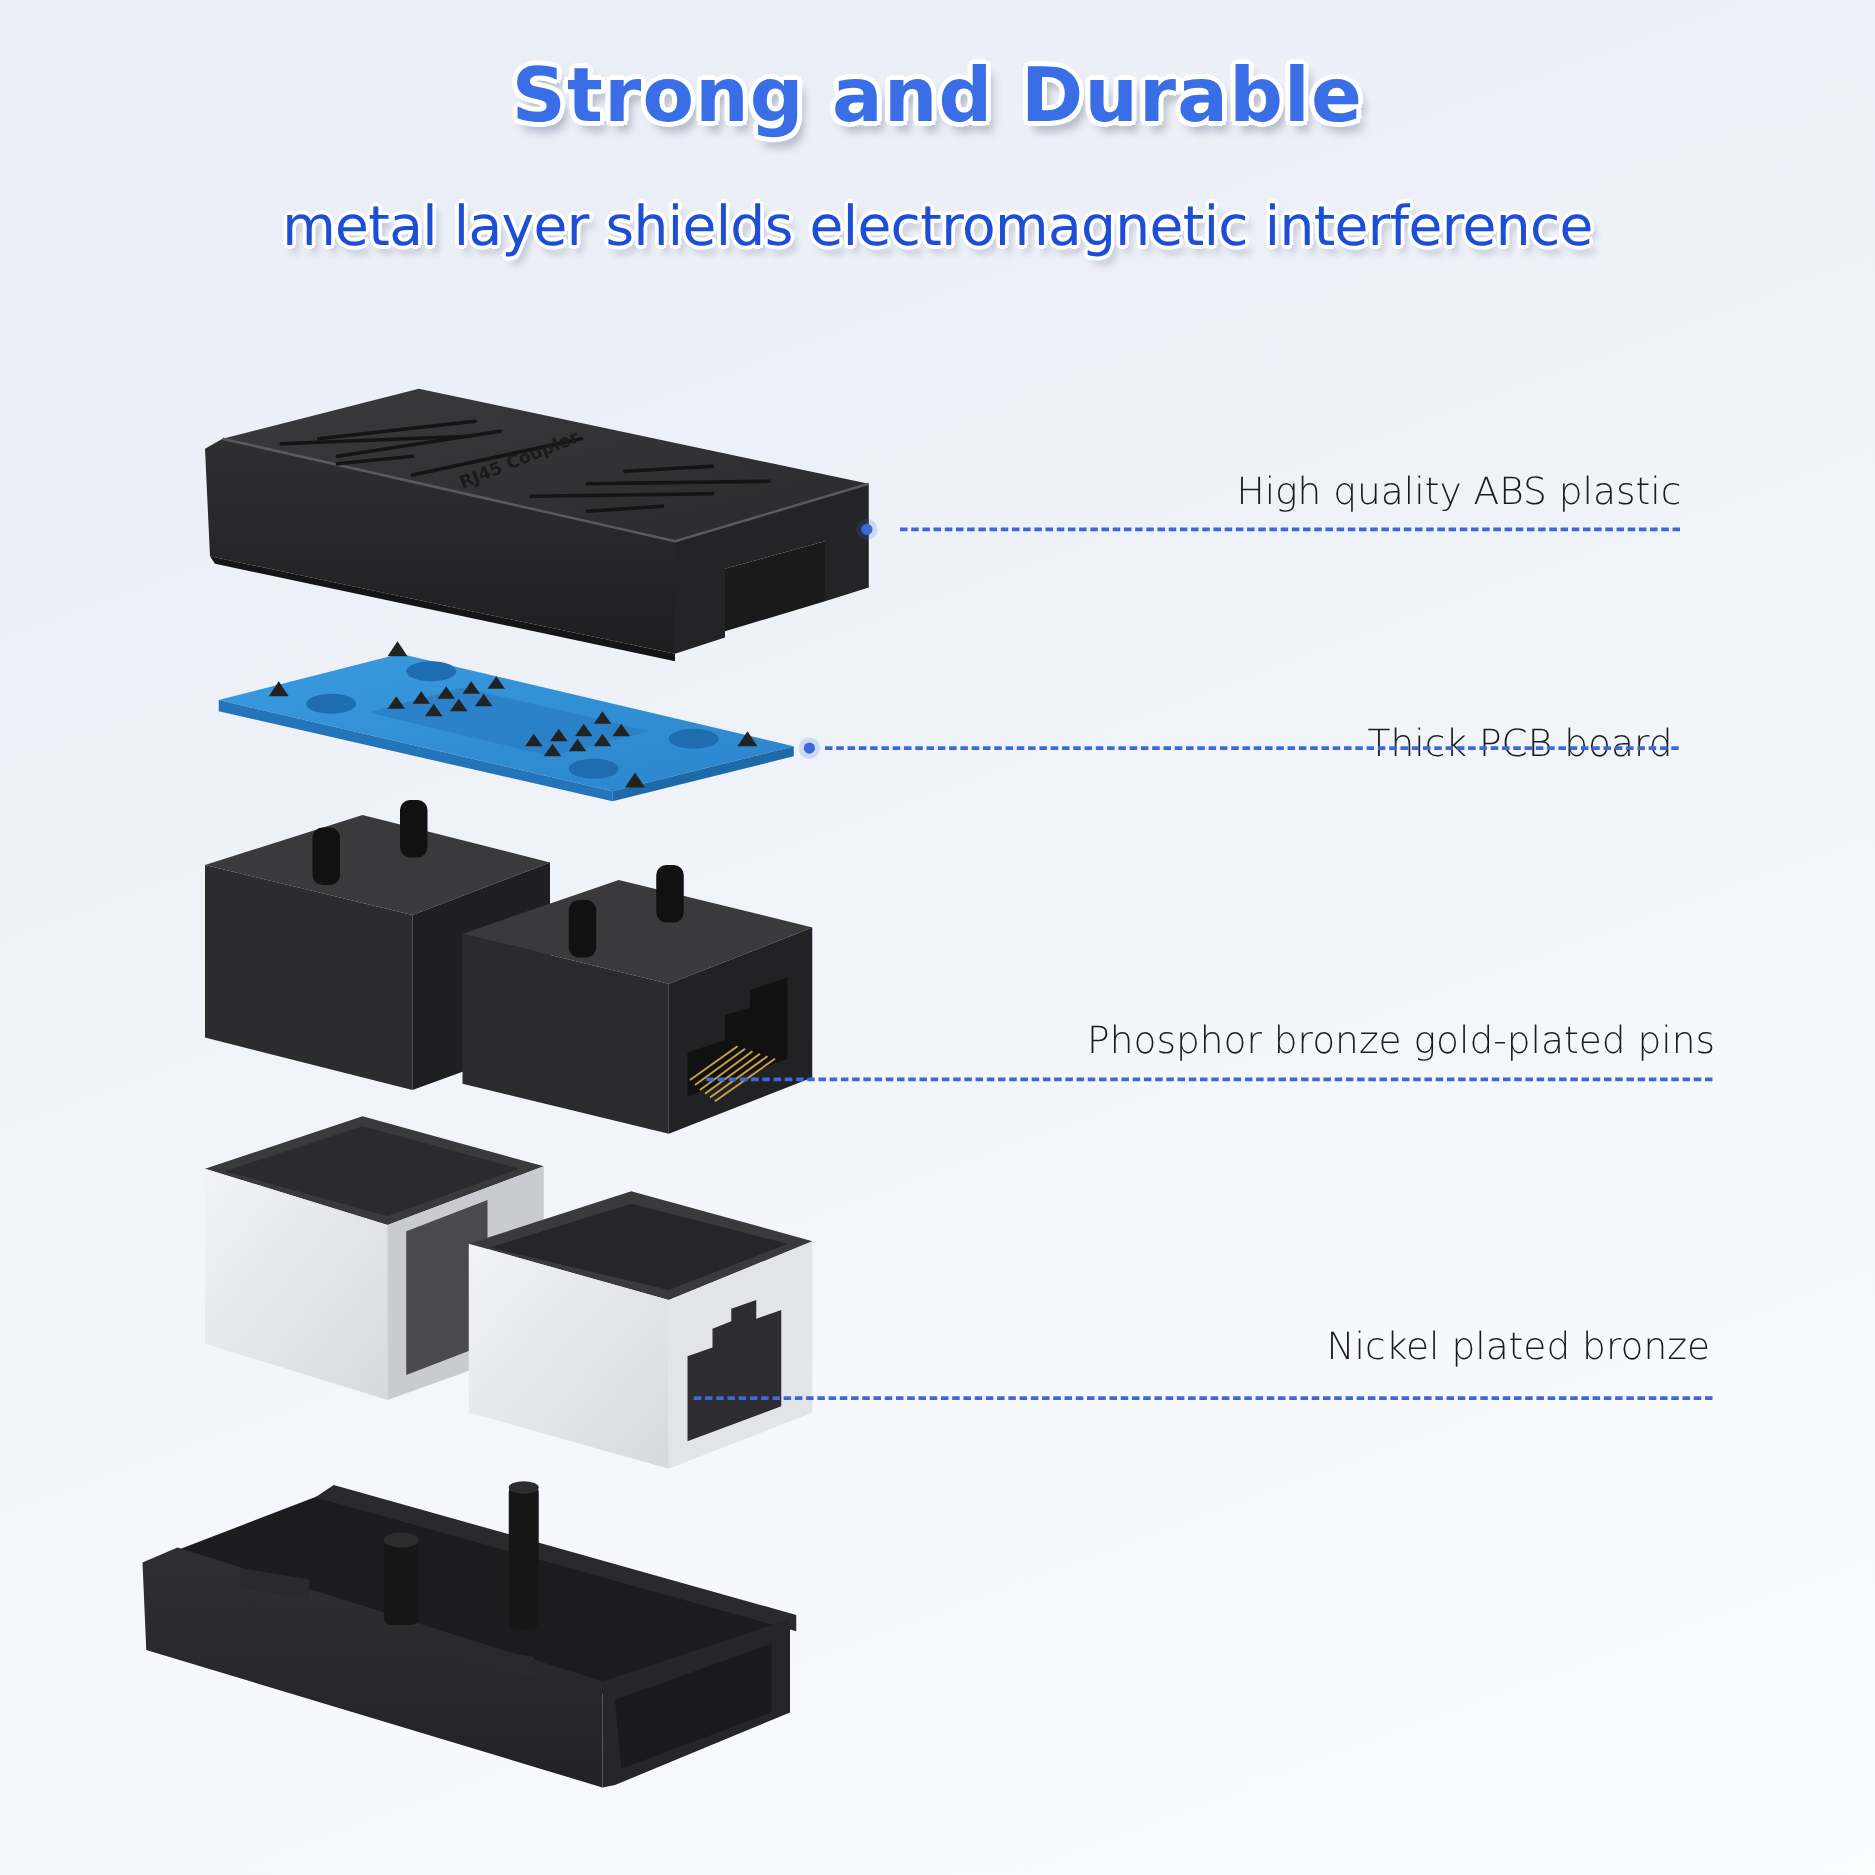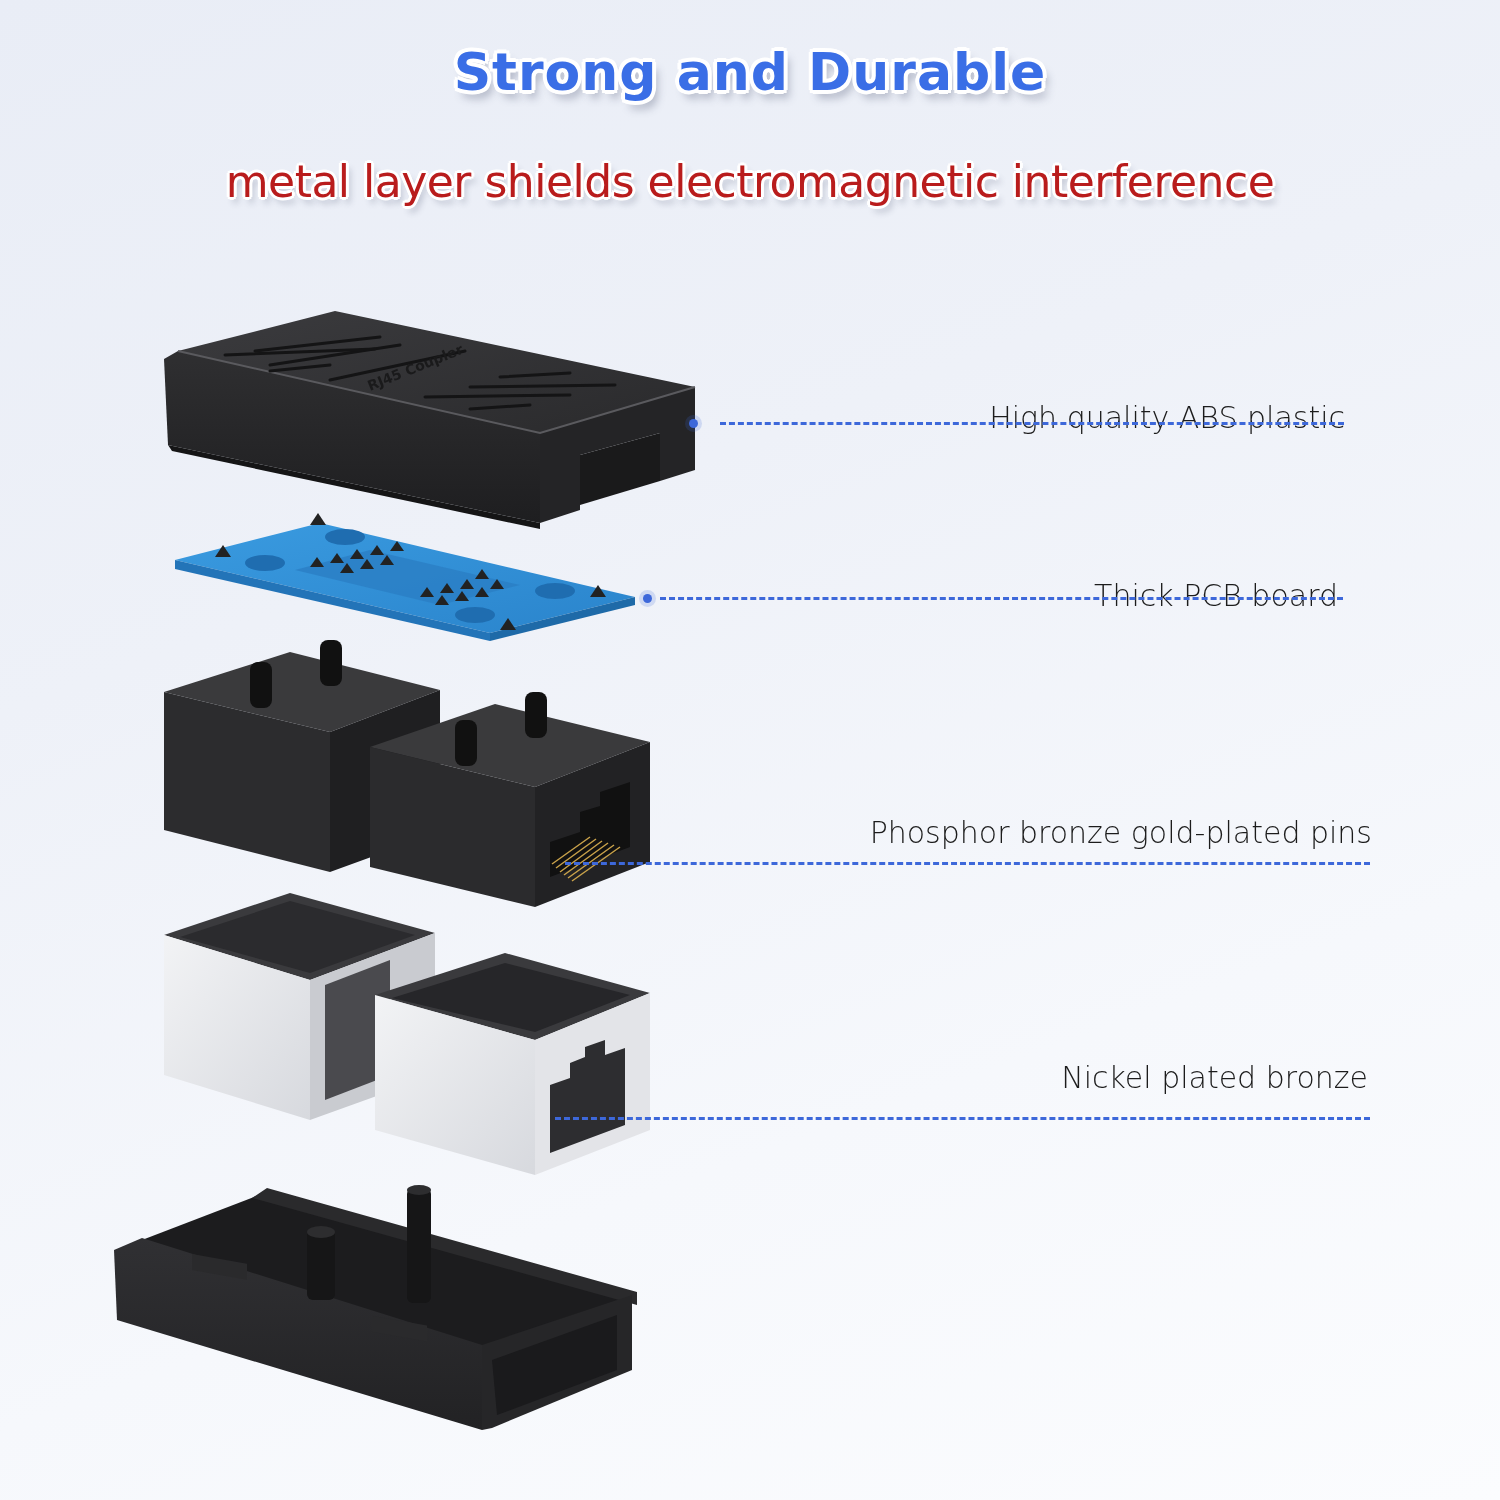--- a/index.html
+++ b/index.html
@@ -3,29 +3,29 @@
 <meta charset="utf-8">
 <style>
   html, body { margin: 0; padding: 0; }
   body {
     width: 1500px; height: 1500px; overflow: hidden; position: relative;
     background: linear-gradient(160deg, #e9edf6 0%, #eef1f8 35%, #f6f8fc 70%, #fbfcfe 100%);
     font-family: "DejaVu Sans", sans-serif;
   }
   .title {
     position: absolute; left: 0; right: 0; top: 42px; text-align: center;
-    font-family: "DejaVu Sans", sans-serif; font-weight: bold; font-size: 52px;
+    font-family: "DejaVu Sans", sans-serif; font-weight: bold; font-size: 60px;
     letter-spacing: 1px; color: #3a6ee6;
     text-shadow: -3px -3px 0 #fff, 3px -3px 0 #fff, -3px 3px 0 #fff, 3px 3px 0 #fff,
                  0 4px 0 #fff, 0 -4px 0 #fff, 4px 0 0 #fff, -4px 0 0 #fff,
                  5px 8px 8px rgba(60,70,100,0.35);
   }
   .subtitle {
     position: absolute; left: 0; right: 0; top: 156px; text-align: center;
-    font-family: "DejaVu Sans", sans-serif; font-size: 44px; color: #b91c1c;
+    font-family: "DejaVu Sans", sans-serif; font-size: 44px; color: #1d4ed8;
     letter-spacing: -0.5px;
     text-shadow: -2px -2px 0 #fff, 2px -2px 0 #fff, -2px 2px 0 #fff, 2px 2px 0 #fff,
                  0 3px 0 #fff, 0 -3px 0 #fff, 3px 0 0 #fff, -3px 0 0 #fff,
                  4px 6px 6px rgba(60,70,100,0.3);
   }
   .callout-label {
     position: absolute; font-family: "DejaVu Sans", sans-serif; font-size: 30px;
     color: #1c1c1c; text-align: right; white-space: nowrap; font-weight: 300;
   }
   .dash {
@@ -76,21 +76,21 @@
       <line x1="310" y1="82" x2="455" y2="80"></line>
       <line x1="265" y1="92" x2="410" y2="90"></line>
       <line x1="310" y1="104" x2="370" y2="100"></line>
     </g>
     <text x="210" y="86" font-family="DejaVu Sans, sans-serif" font-size="14" font-weight="bold" fill="#1a1a1b" transform="rotate(-22 210 86)">RJ45 Coupler</text>
 
     <path d="M8 140 L380 218 L380 224 L12 146 Z" fill="#151516"></path>
   </svg>
 </div>
 <div class="dot" style="left:689px; top:419px;"></div>
-<div class="callout-label" style="right:155px; top:376px;margin-top:24px;">High quality ABS plastic</div>
+<div class="callout-label" style="right:155px; top:376px;">High quality ABS plastic</div>
 <div class="dash" style="left:720px; width:624px; top:422px;"></div>
 
 <div class="part" style="left:170px; top:505px;">
   <svg width="470" height="140" viewBox="0 0 470 140">
     <defs>
       <linearGradient id="pcbTop" x1="0" y1="0" x2="1" y2="1">
         <stop offset="0" stop-color="#3a9be0"></stop>
           <stop offset="1" stop-color="#2a84cc"></stop>
       </linearGradient>
     </defs>

